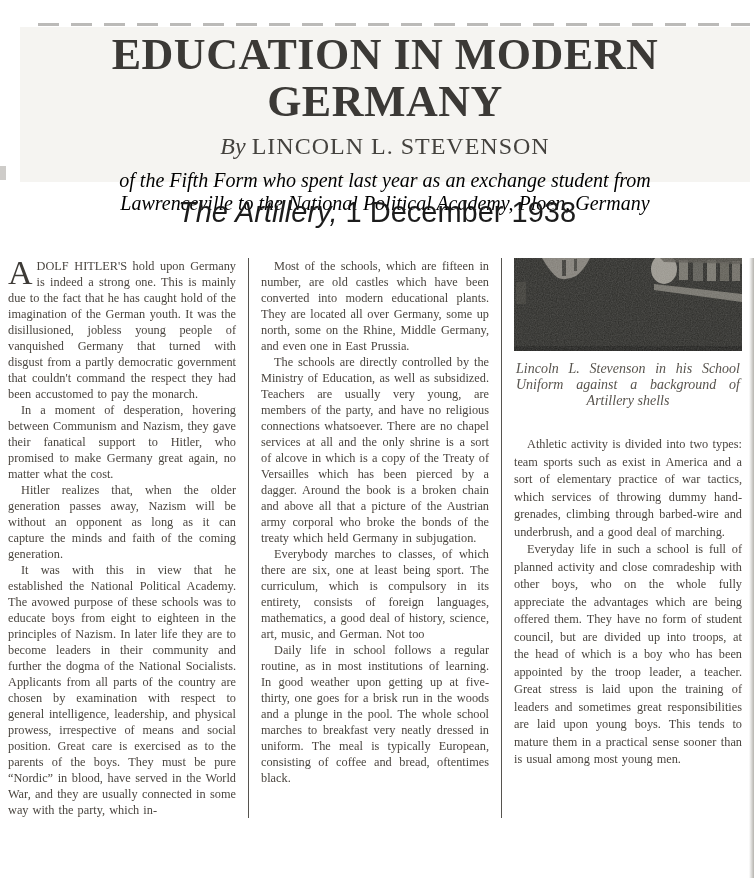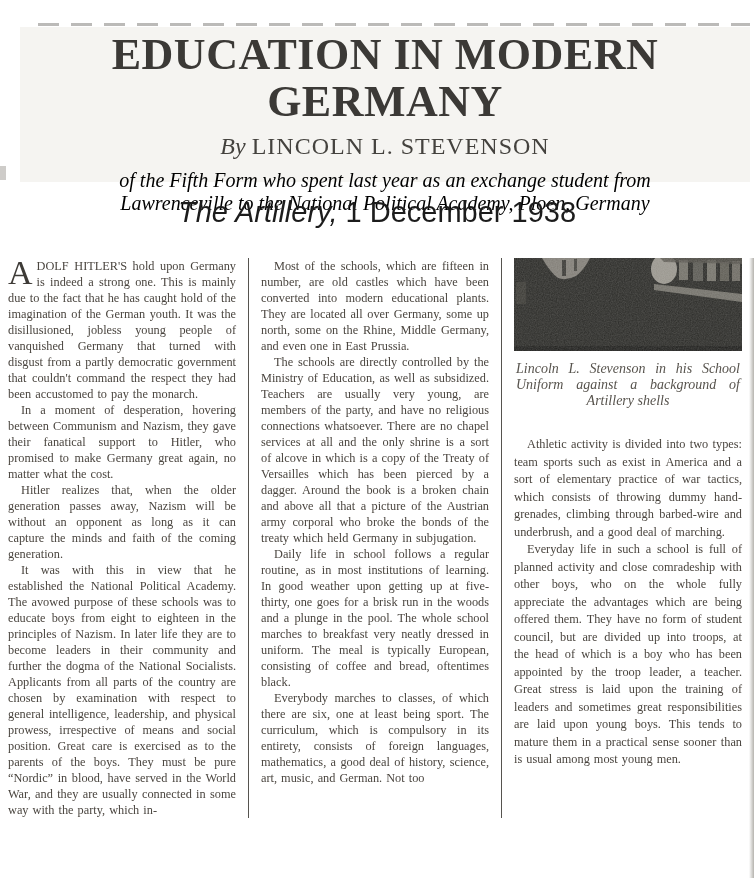--- a/index.html
+++ b/index.html
@@ -132,22 +132,22 @@
       <p>In a moment of desperation, hovering between Communism and Nazism, they gave their fanatical support to Hitler, who promised to make Germany great again, no matter what the cost.</p>
       <p>Hitler realizes that, when the older generation passes away, Nazism will be without an opponent as long as it can capture the minds and faith of the coming generation.</p>
       <p>It was with this in view that he established the National Political Academy. The avowed purpose of these schools was to educate boys from eight to eighteen in the principles of Nazism. In later life they are to become leaders in their community and further the dogma of the National Socialists. Applicants from all parts of the country are chosen by examination with respect to general intelligence, leadership, and physical prowess, irrespective of means and social position. Great care is exercised as to the parents of the boys. They must be pure “Nordic” in blood, have served in the World War, and they are usually connected in some way with the party, which in-</p>
     </div>
 
     <div class="vdivider"></div>
 
     <div class="col col-2">
       <p>Most of the schools, which are fifteen in number, are old castles which have been converted into modern educational plants. They are located all over Germany, some up north, some on the Rhine, Middle Germany, and even one in East Prussia.</p>
       <p>The schools are directly controlled by the Ministry of Education, as well as subsidized. Teachers are usually very young, are members of the party, and have no religious connections whatsoever. There are no chapel services at all and the only shrine is a sort of alcove in which is a copy of the Treaty of Versailles which has been pierced by a dagger. Around the book is a broken chain and above all that a picture of the Austrian army corporal who broke the bonds of the treaty which held Germany in subjugation.</p>
+      <p>Everybody marches to classes, of which there are six, one at least being sport. The curriculum, which is compulsory in its entirety, consists of foreign languages, mathematics, a good deal of history, science, art, music, and German. Not too</p>
       <p>Daily life in school follows a regular routine, as in most institutions of learning. In good weather upon getting up at five-thirty, one goes for a brisk run in the woods and a plunge in the pool. The whole school marches to breakfast very neatly dressed in uniform. The meal is typically European, consisting of coffee and bread, oftentimes black.</p>
-      <p>Everybody marches to classes, of which there are six, one at least being sport. The curriculum, which is compulsory in its entirety, consists of foreign languages, mathematics, a good deal of history, science, art, music, and German. Not too</p>
     </div>
 
     <div class="vdivider"></div>
 
     <div class="col col-3">
       <svg class="photo" viewBox="0 0 228 93" xmlns="http://www.w3.org/2000/svg">
         <defs>
           <filter id="grain" x="0" y="0" width="100%" height="100%">
             <feTurbulence type="fractalNoise" baseFrequency="0.85" numOctaves="2" stitchTiles="stitch"></feTurbulence>
             <feColorMatrix type="matrix" values="0 0 0 0 0.75  0 0 0 0 0.74  0 0 0 0 0.71  0 0 0 0.45 0"></feColorMatrix>
@@ -166,21 +166,21 @@
         <rect x="206" y="4" width="9" height="19" fill="#757268" opacity="0.7"></rect>
         <rect x="218" y="3" width="8" height="20" fill="#8b887f" opacity="0.7"></rect>
         <path d="M140,26 L228,36 L228,44 L140,32 Z" fill="#9b988f" opacity="0.65"></path>
         <path d="M146,0 L228,0 L228,6 L150,4 Z" fill="#55534c" opacity="0.8"></path>
 
         <rect x="0" y="88" width="228" height="5" fill="#1e1e1c"></rect>
         <rect x="2" y="24" width="10" height="22" fill="#4a4842" opacity="0.5"></rect>
         <rect x="0" y="0" width="228" height="93" filter="url(#grain)" opacity="0.5"></rect>
       </svg>
       <div class="photo-caption">Lincoln L. Stevenson in his School Uniform against a background of Artillery shells</div>
-      <p>Athletic activity is divided into two types: team sports such as exist in America and a sort of elementary practice of war tactics, which consists of throwing dummy hand-grenades, climbing through barbed-wire and underbrush, and a good deal of marching.</p>
+      <p>Athletic activity is divided into two types: team sports such as exist in America and a sort of elementary practice of war tactics, which services of throwing dummy hand-grenades, climbing through barbed-wire and underbrush, and a good deal of marching.</p>
       <p>Everyday life in such a school is full of planned activity and close comradeship with other boys, who on the whole fully appreciate the advantages which are being offered them. They have no form of student council, but are divided up into troops, at the head of which is a boy who has been appointed by the troop leader, a teacher. Great stress is laid upon the training of leaders and sometimes great responsibilities are laid upon young boys. This tends to mature them in a practical sense sooner than is usual among most young men.</p>
     </div>
 
   </div>
 
   <div class="right-edge"></div>
 
 </div>
 
 </body></html>

